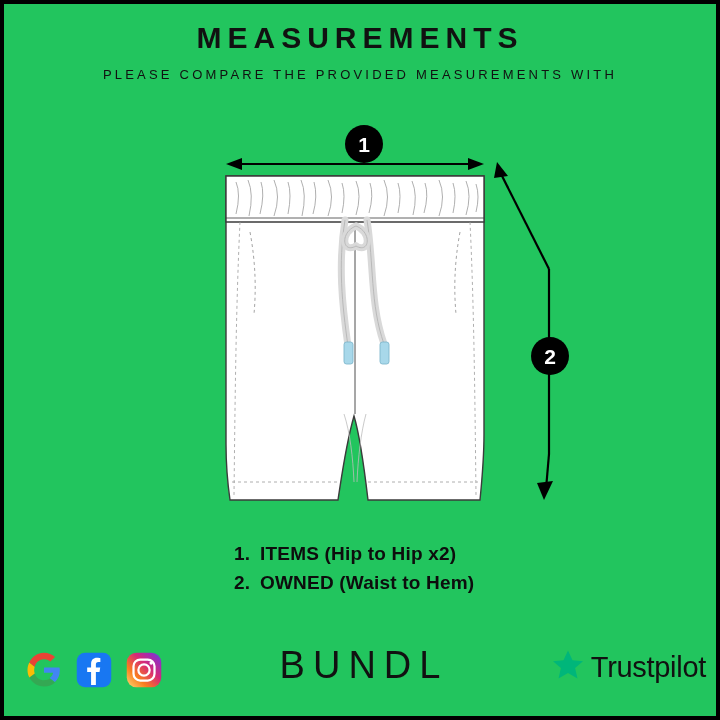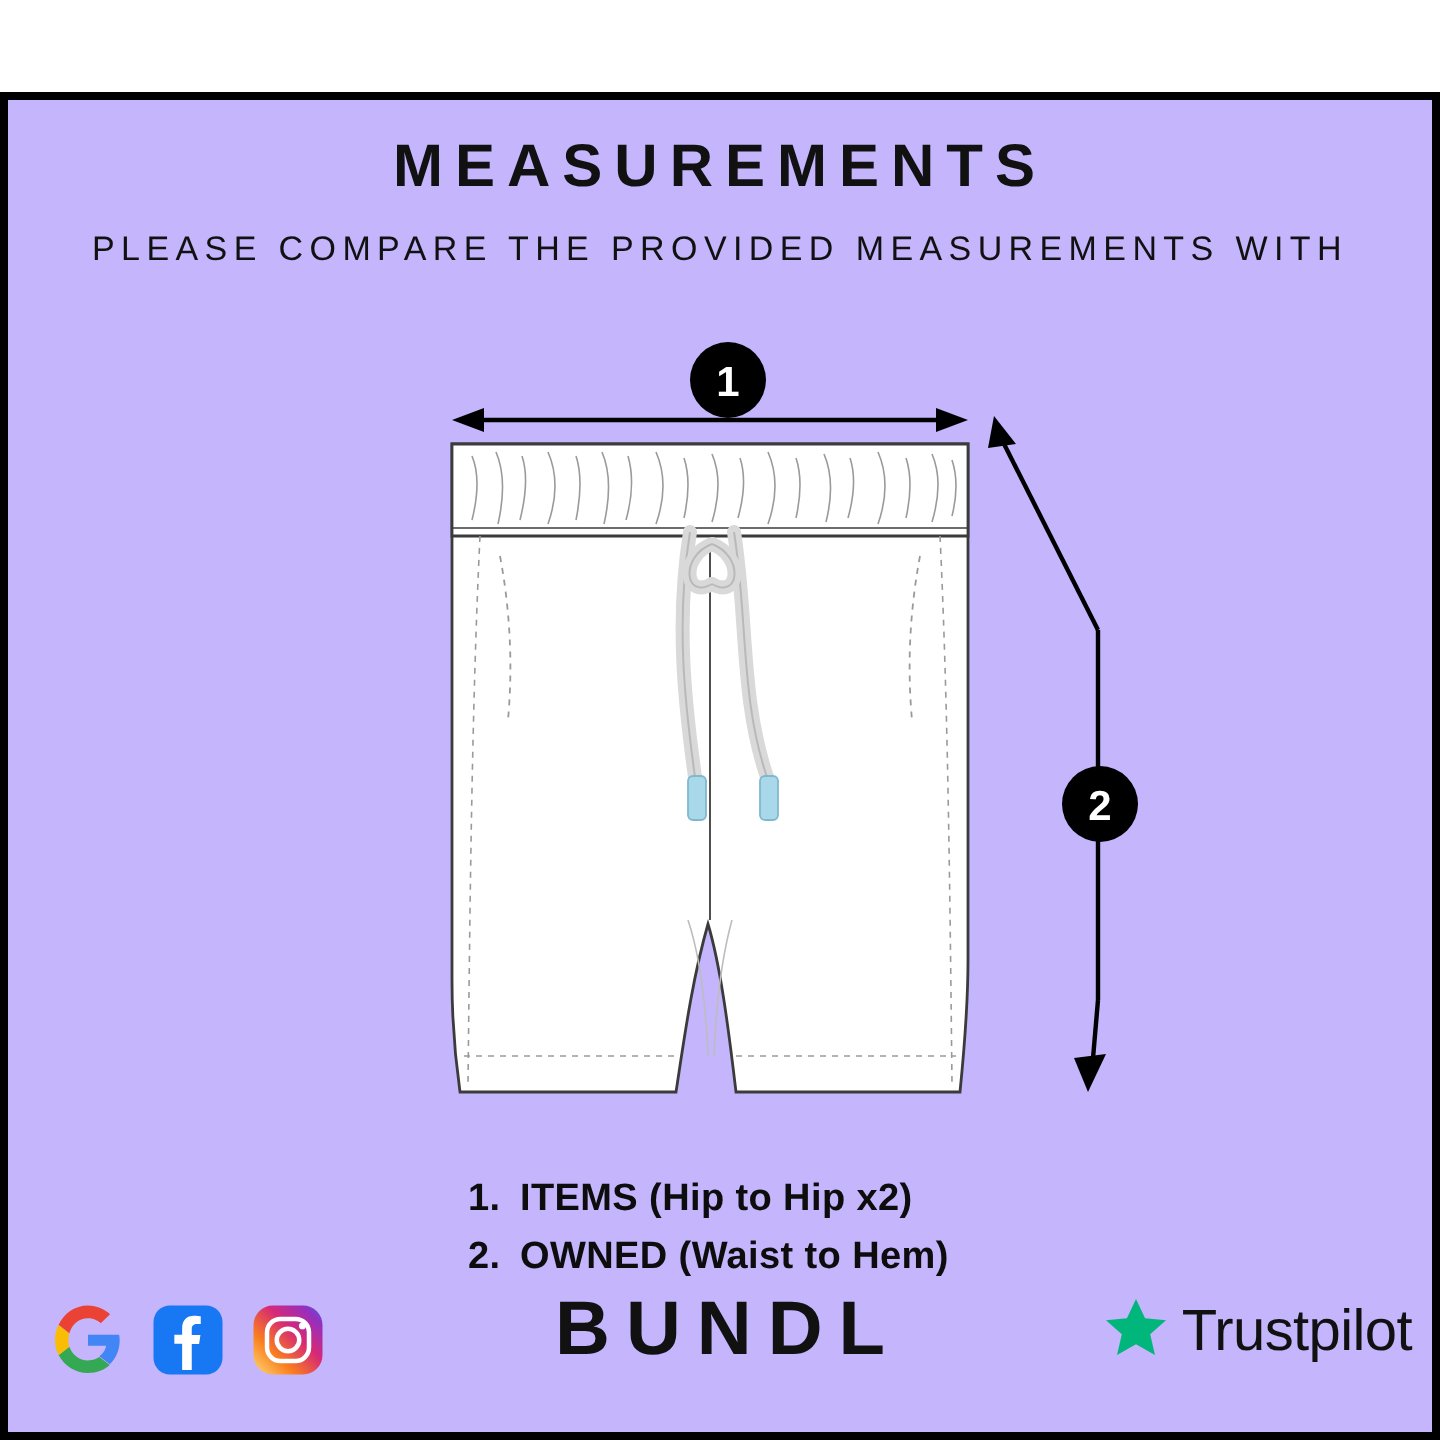--- a/index.html
+++ b/index.html
@@ -10,24 +10,23 @@
   body {
     width: 720px;
     height: 720px;
     font-family: "Liberation Sans", sans-serif;
     position: relative;
     overflow: hidden;
   }
   .page {
     position: absolute;
     inset: 0;
-    background: #c4b5fd;
+    background: #22c55e;
     border: 4px solid #000000;
     box-sizing: border-box;
-    margin-top: 46px;
   }
 
   
   .header {
     position: absolute;
     top: 16px;
     left: 0;
     right: 0;
     text-align: center;
   }
@@ -35,21 +34,21 @@
     font-size: 30px;
     font-weight: bold;
     letter-spacing: 6px;
     color: #111111;
     margin: 0;
     line-height: 1.2;
   }
   .subtitle {
     margin: 8px auto 0 auto;
     width: 640px;
-    font-size: 17px;
+    font-size: 13px;
     letter-spacing: 3.2px;
     color: #111111;
     line-height: 1.75;
     font-weight: normal;
   }
 
   
   .diagram {
     position: absolute;
     top: 110px;
@@ -117,21 +116,21 @@
 
   .brand {
     position: absolute;
     left: 50%;
     transform: translateX(-50%);
     bottom: 18px;
     text-align: center;
   }
   .brand-name {
     font-size: 38px;
-    font-weight: bold;
+    font-weight: normal;
     letter-spacing: 8px;
     color: #111111;
     line-height: 1;
   }
   .brand-sub {
     margin-top: 6px;
     font-size: 11.5px;
     letter-spacing: 3px;
     color: #111111;
   }

